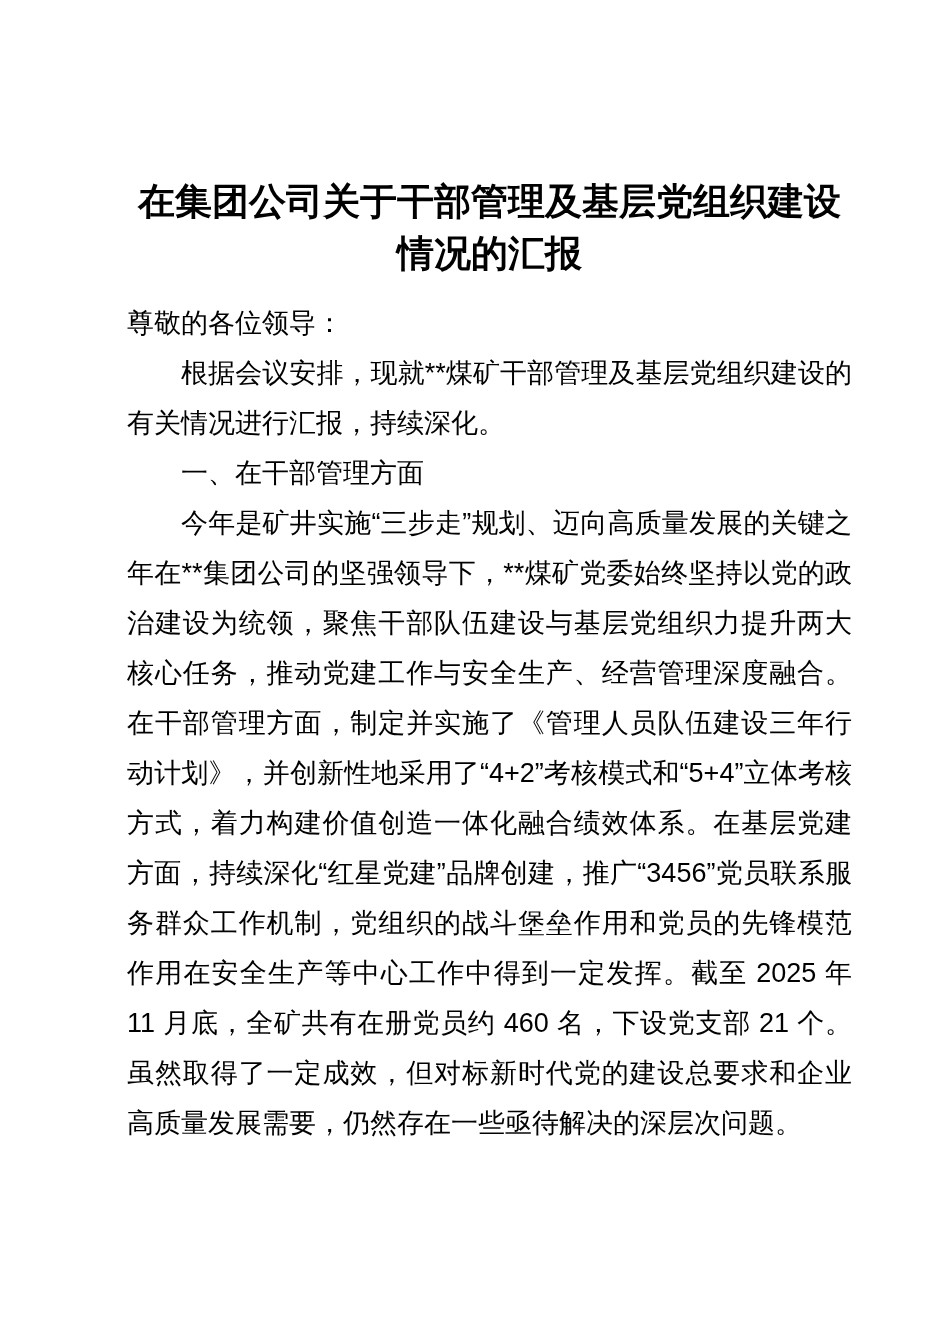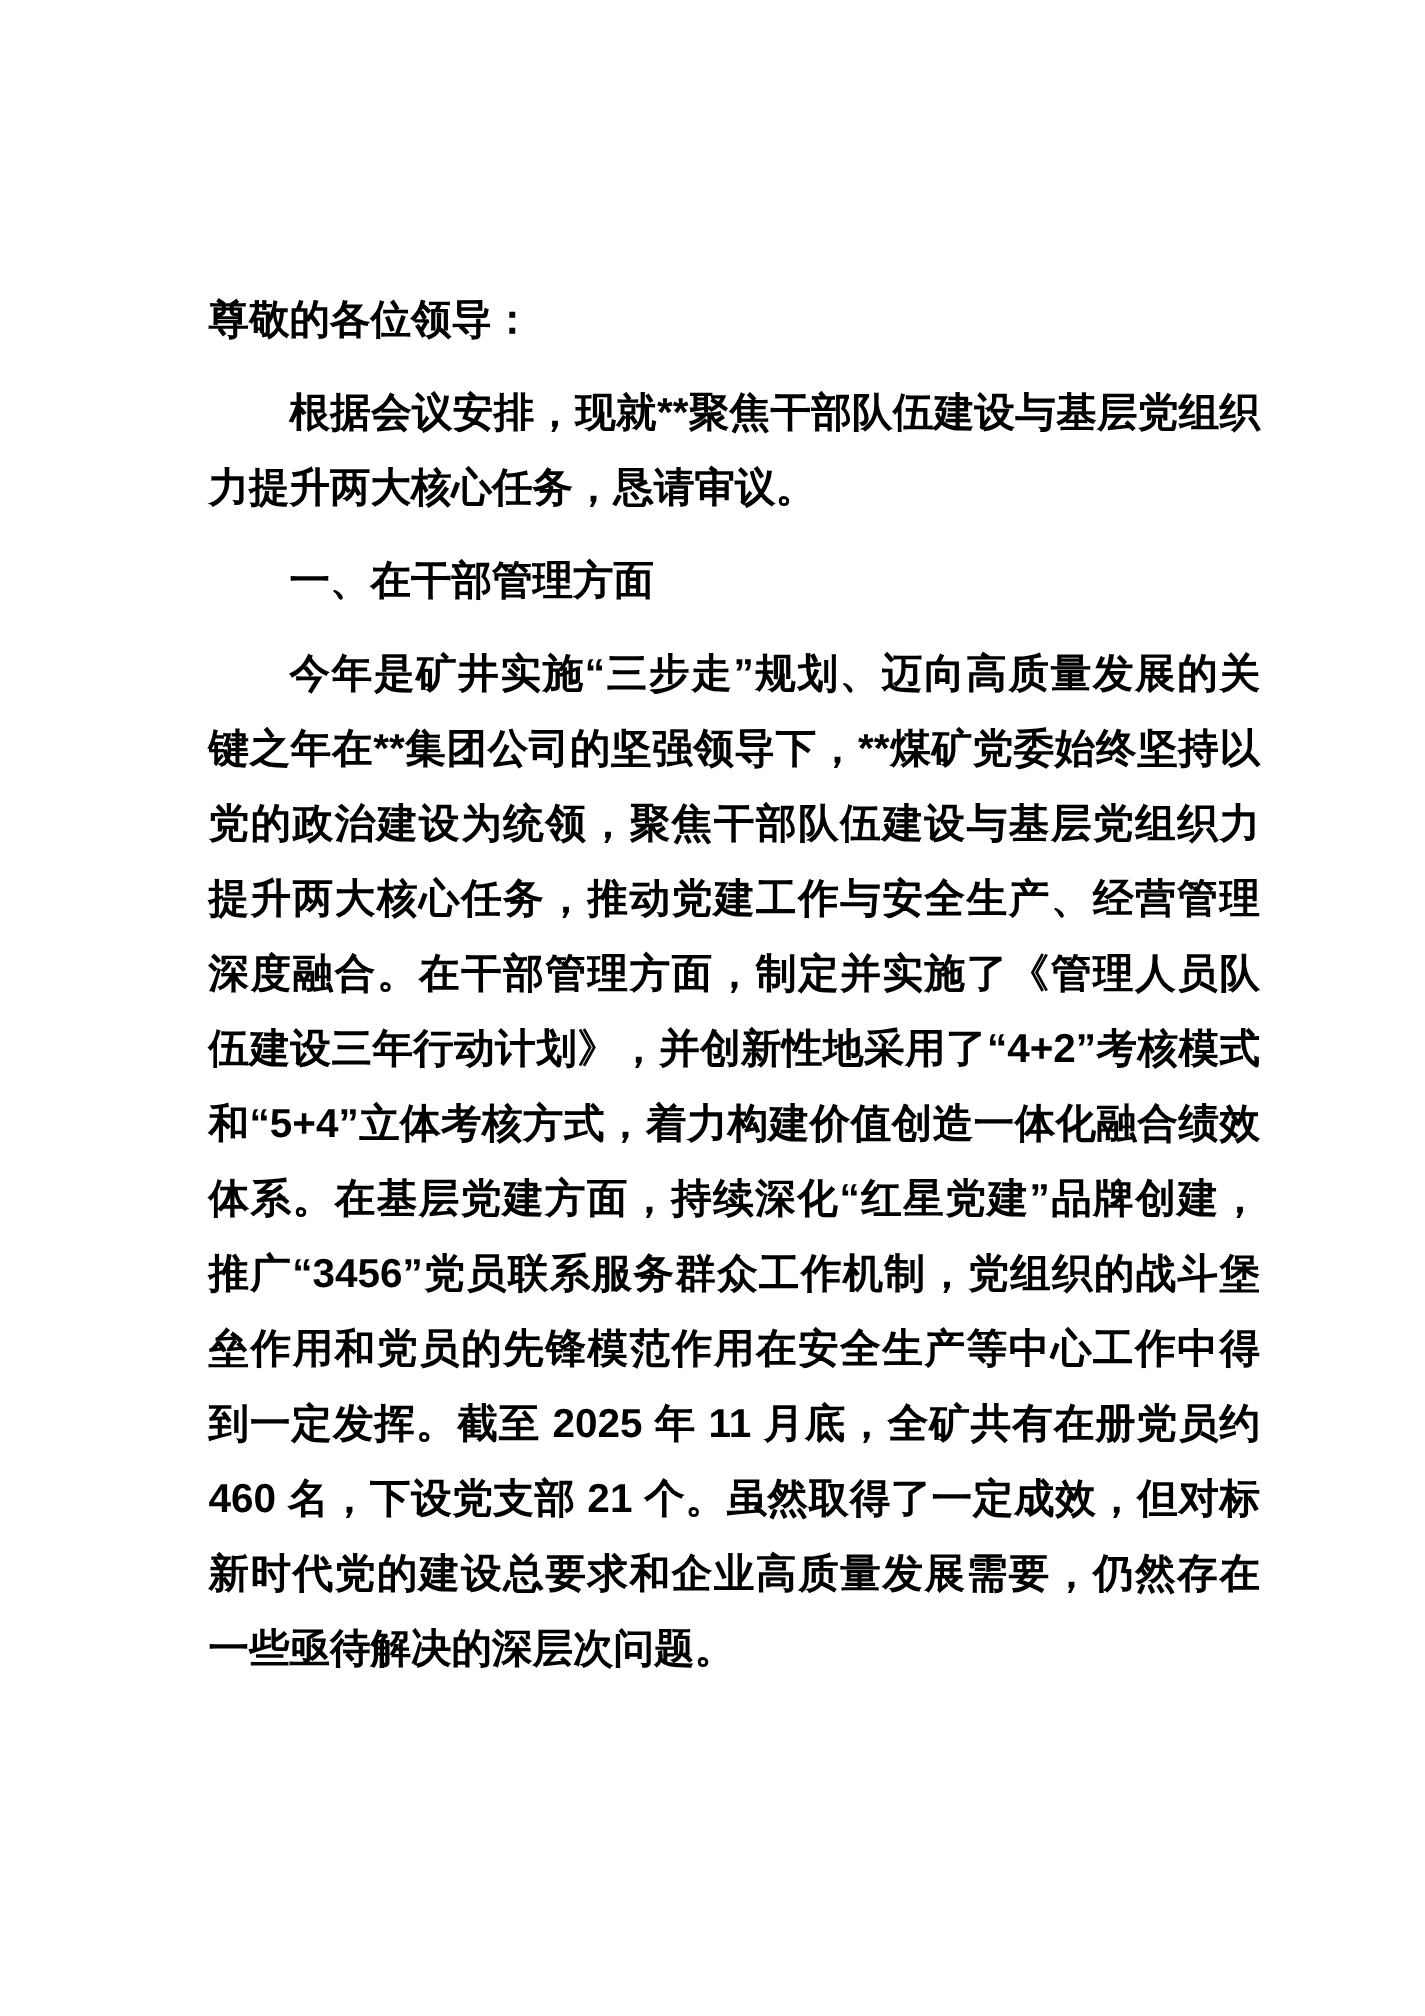--- a/index.html
+++ b/index.html
@@ -20,35 +20,36 @@
     }
     .doc-title {
       margin: 0 0 18px 0;
       font-size: 37px;
       line-height: 52px;
       font-weight: 700;
       text-align: center;
       letter-spacing: 0;
     }
     .doc-paragraph {
-      margin: 12px;
+      margin: 0;
       font-size: 27px;
       line-height: 50px;
       text-align: justify;
-      font-weight: 700;
+      font-weight: 400;
     }
     .indent {
       text-indent: 2em;
     }
   </style>
 </head>
 <body>
 
 <div class="page">
+  <h1 class="doc-title">在集团公司关于干部管理及基层党组织建设情况的汇报</h1>
 
   <p class="doc-paragraph">尊敬的各位领导：</p>
 
-  <p class="doc-paragraph indent">根据会议安排，现就**聚焦干部队伍建设与基层党组织力提升两大核心任务，恳请审议。</p>
+  <p class="doc-paragraph indent">根据会议安排，现就**煤矿干部管理及基层党组织建设的有关情况进行汇报，持续深化。</p>
 
   <p class="doc-paragraph indent">一、在干部管理方面</p>
 
   <p class="doc-paragraph indent">今年是矿井实施“三步走”规划、迈向高质量发展的关键之年在**集团公司的坚强领导下，**煤矿党委始终坚持以党的政治建设为统领，聚焦干部队伍建设与基层党组织力提升两大核心任务，推动党建工作与安全生产、经营管理深度融合。在干部管理方面，制定并实施了《管理人员队伍建设三年行动计划》，并创新性地采用了“4+2”考核模式和“5+4”立体考核方式，着力构建价值创造一体化融合绩效体系。在基层党建方面，持续深化“红星党建”品牌创建，推广“3456”党员联系服务群众工作机制，党组织的战斗堡垒作用和党员的先锋模范作用在安全生产等中心工作中得到一定发挥。截至 2025 年 11 月底，全矿共有在册党员约 460 名，下设党支部 21 个。虽然取得了一定成效，但对标新时代党的建设总要求和企业高质量发展需要，仍然存在一些亟待解决的深层次问题。</p>
 </div>
 
 </body></html>

